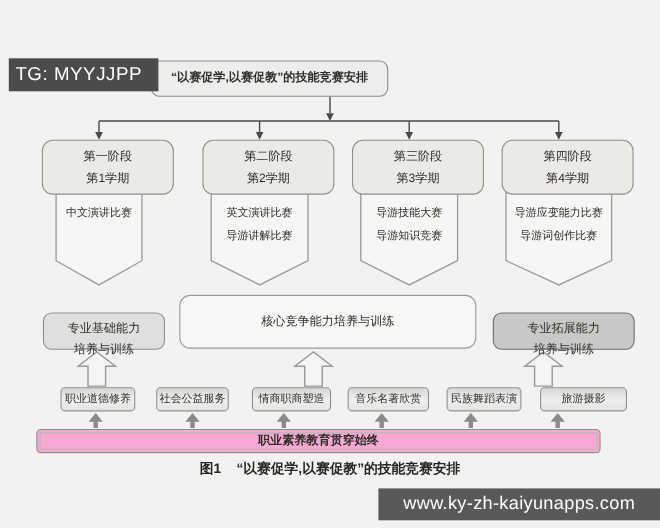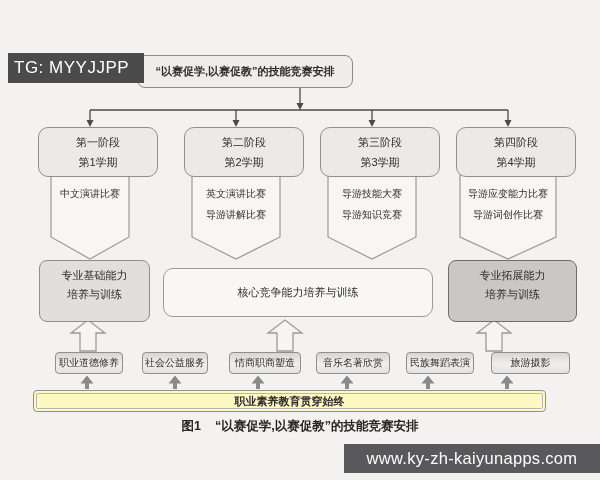--- a/index.html
+++ b/index.html
@@ -31,38 +31,38 @@
     top:127px;width:120px;height:50px;
     background:#eceae7;border:1.3px solid #8f8f8f;border-radius:10px;
     font-size:11px;line-height:20px;padding-top:4px;
   }
   .pennant-text{
     top:183px;width:104px;
     font-size:10px;line-height:21px;
   }
   .pennant-text.small{font-size:10px;}
   .ability{
-    top:260px;height:62px;border-radius:8px;
+    top:284px;height:34px;border-radius:8px;
     font-size:11px;line-height:19px;padding-top:5px;
   }
   .ability.gray{background:#e0dfdd;border:1.2px solid #8f8f8f;}
   .ability.dark{background:#c9c8c6;border:1.5px solid #6e6e6e;}
   .ability.wide{
     top:268px;height:49px;background:#f8f7f5;border:1.2px solid #9a9a9a;
     border-radius:10px;line-height:46px;padding-top:0;
   }
   .qbox{
     top:352px;height:22px;
     background:linear-gradient(180deg,#d7d6d4 0%,#f0efed 55%,#e4e3e1 100%);
     border:1px solid #8f8f8f;border-radius:4px;
     font-size:10px;line-height:20px;white-space:nowrap;overflow:hidden;
   }
   .bottom-bar{
     left:33px;top:390px;width:513px;height:22px;
-    background:#fef9c3;border:1.2px solid #8f8f8f;border-radius:4px;
+    background:#f9a8d4;border:1.2px solid #8f8f8f;border-radius:4px;
   }
   .bottom-bar .inner{
     position:absolute;left:2px;top:2px;right:2px;bottom:2px;
     border:1px solid #b8b7b5;border-radius:2px;
     font-size:11px;font-weight:bold;line-height:15px;text-align:center;
   }
   .caption{
     left:0;top:418px;width:600px;text-align:center;z-index:2;
     font-size:12.5px;font-weight:bold;color:#262523;
   }

